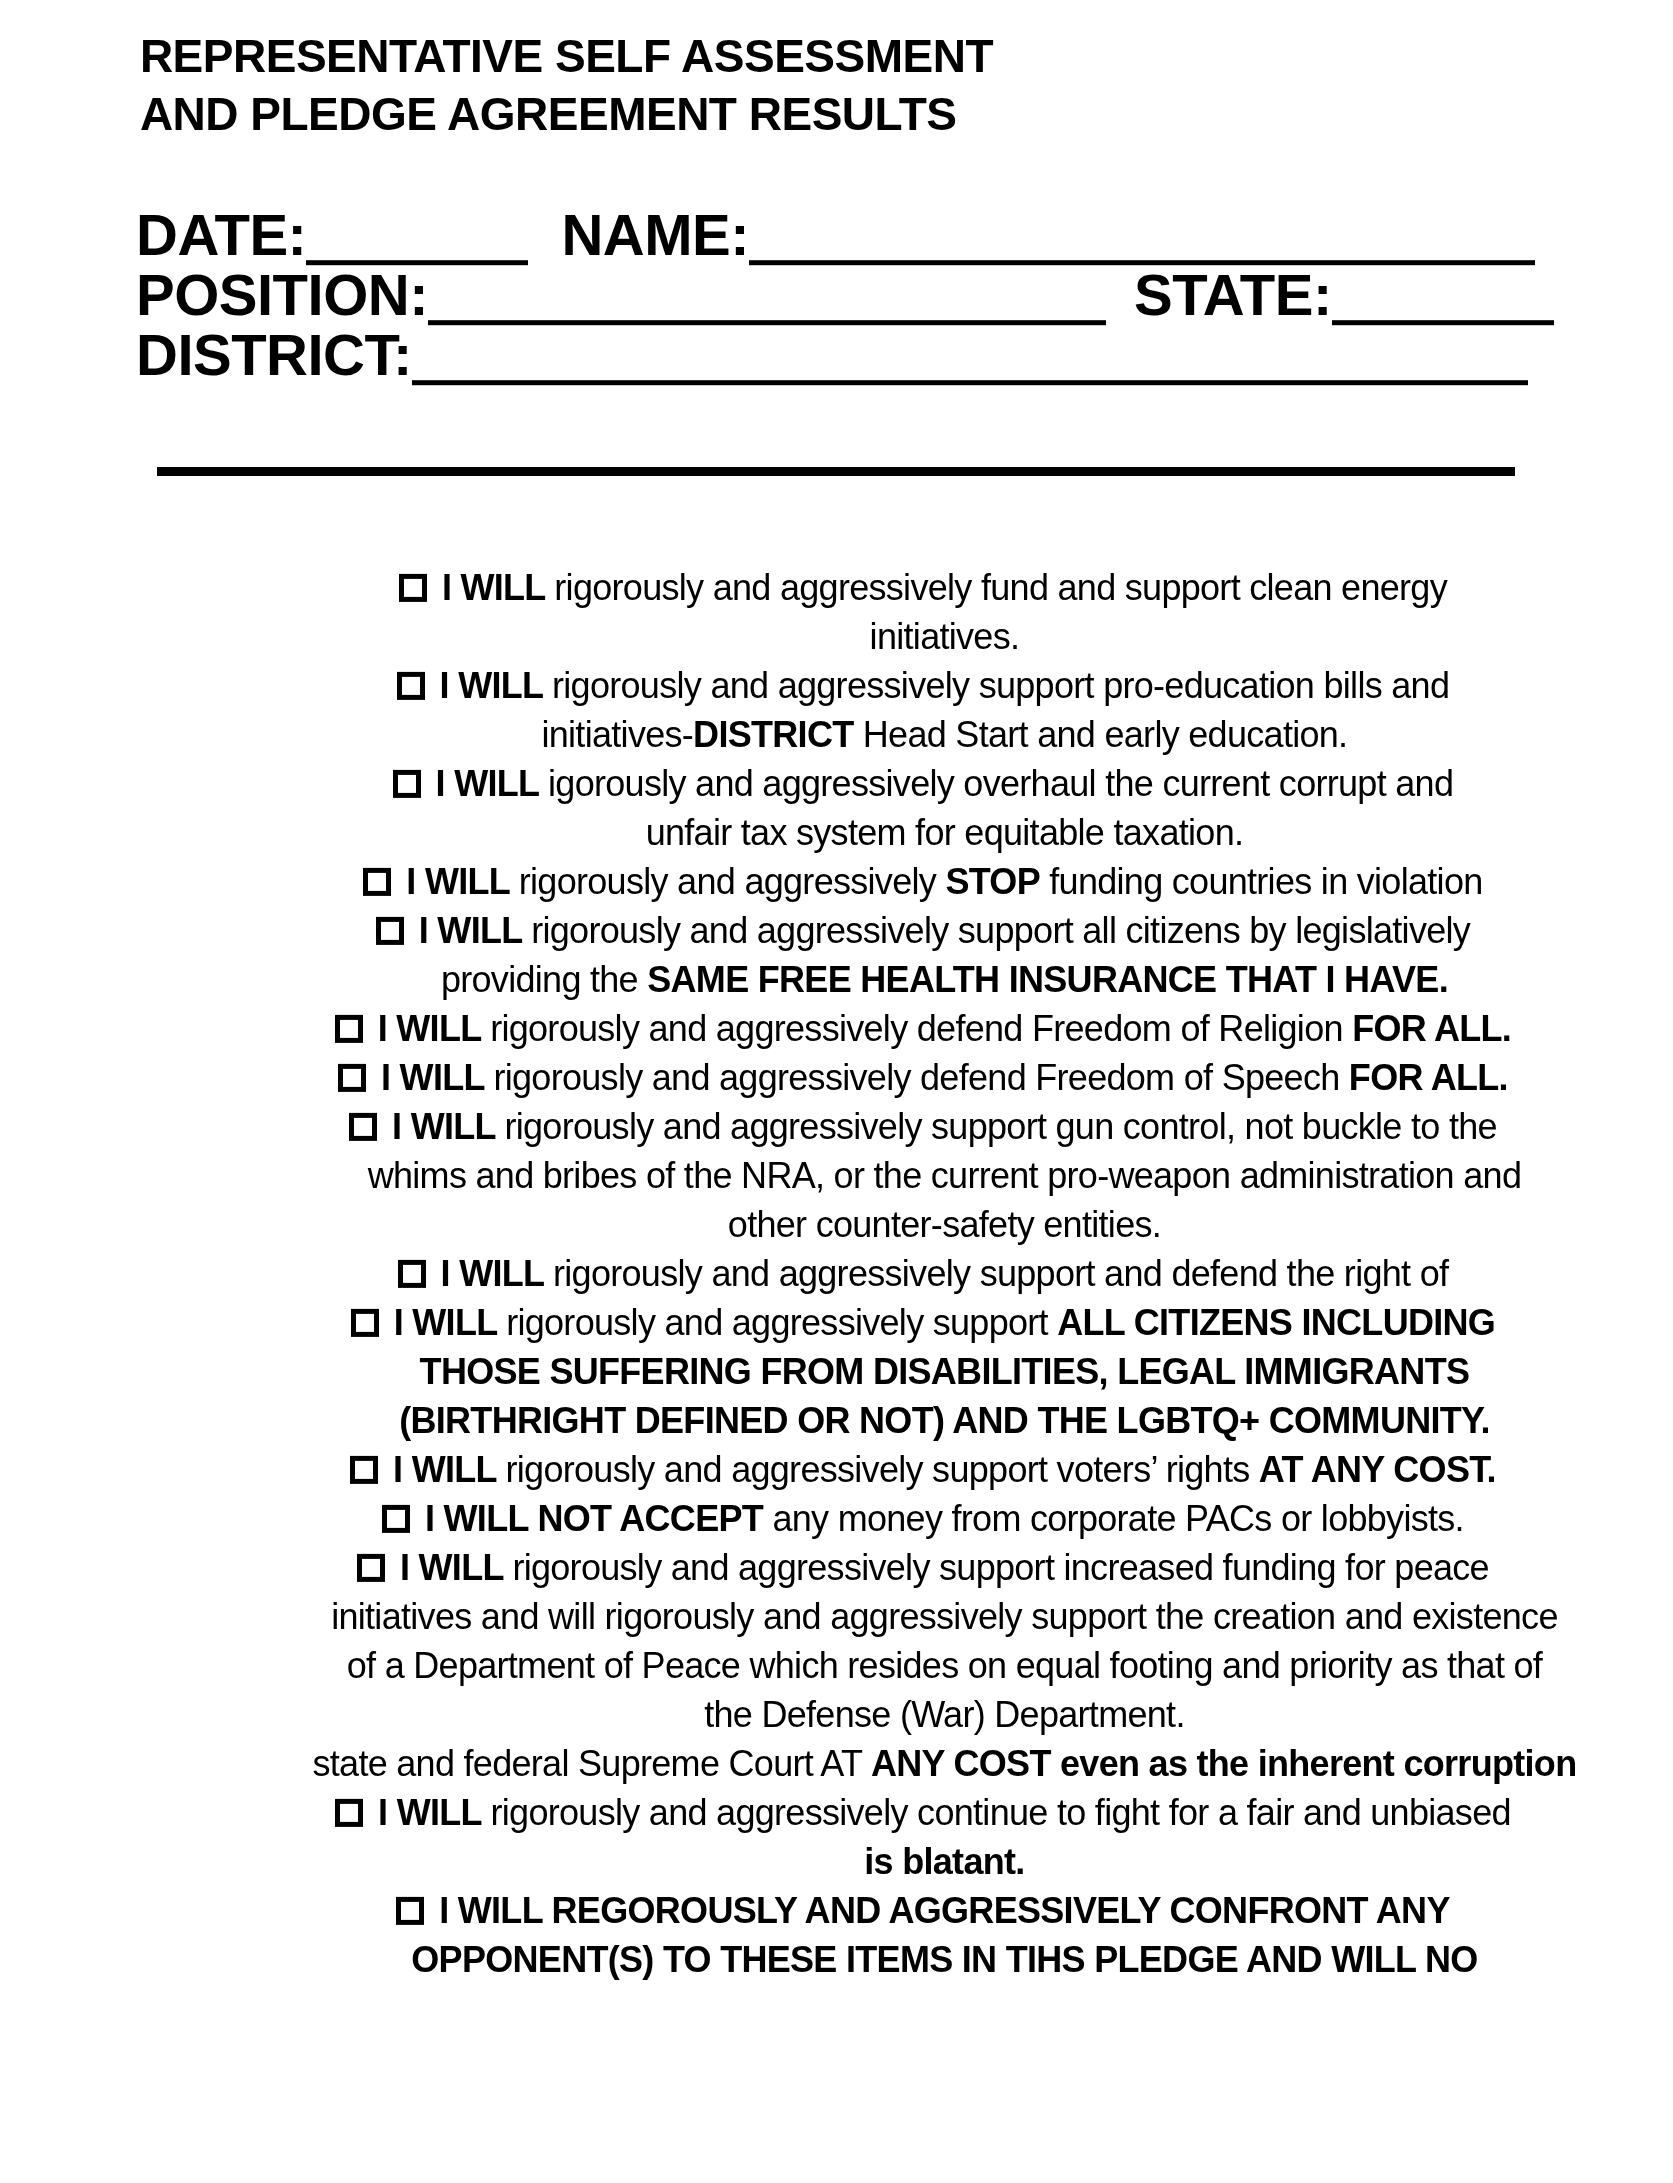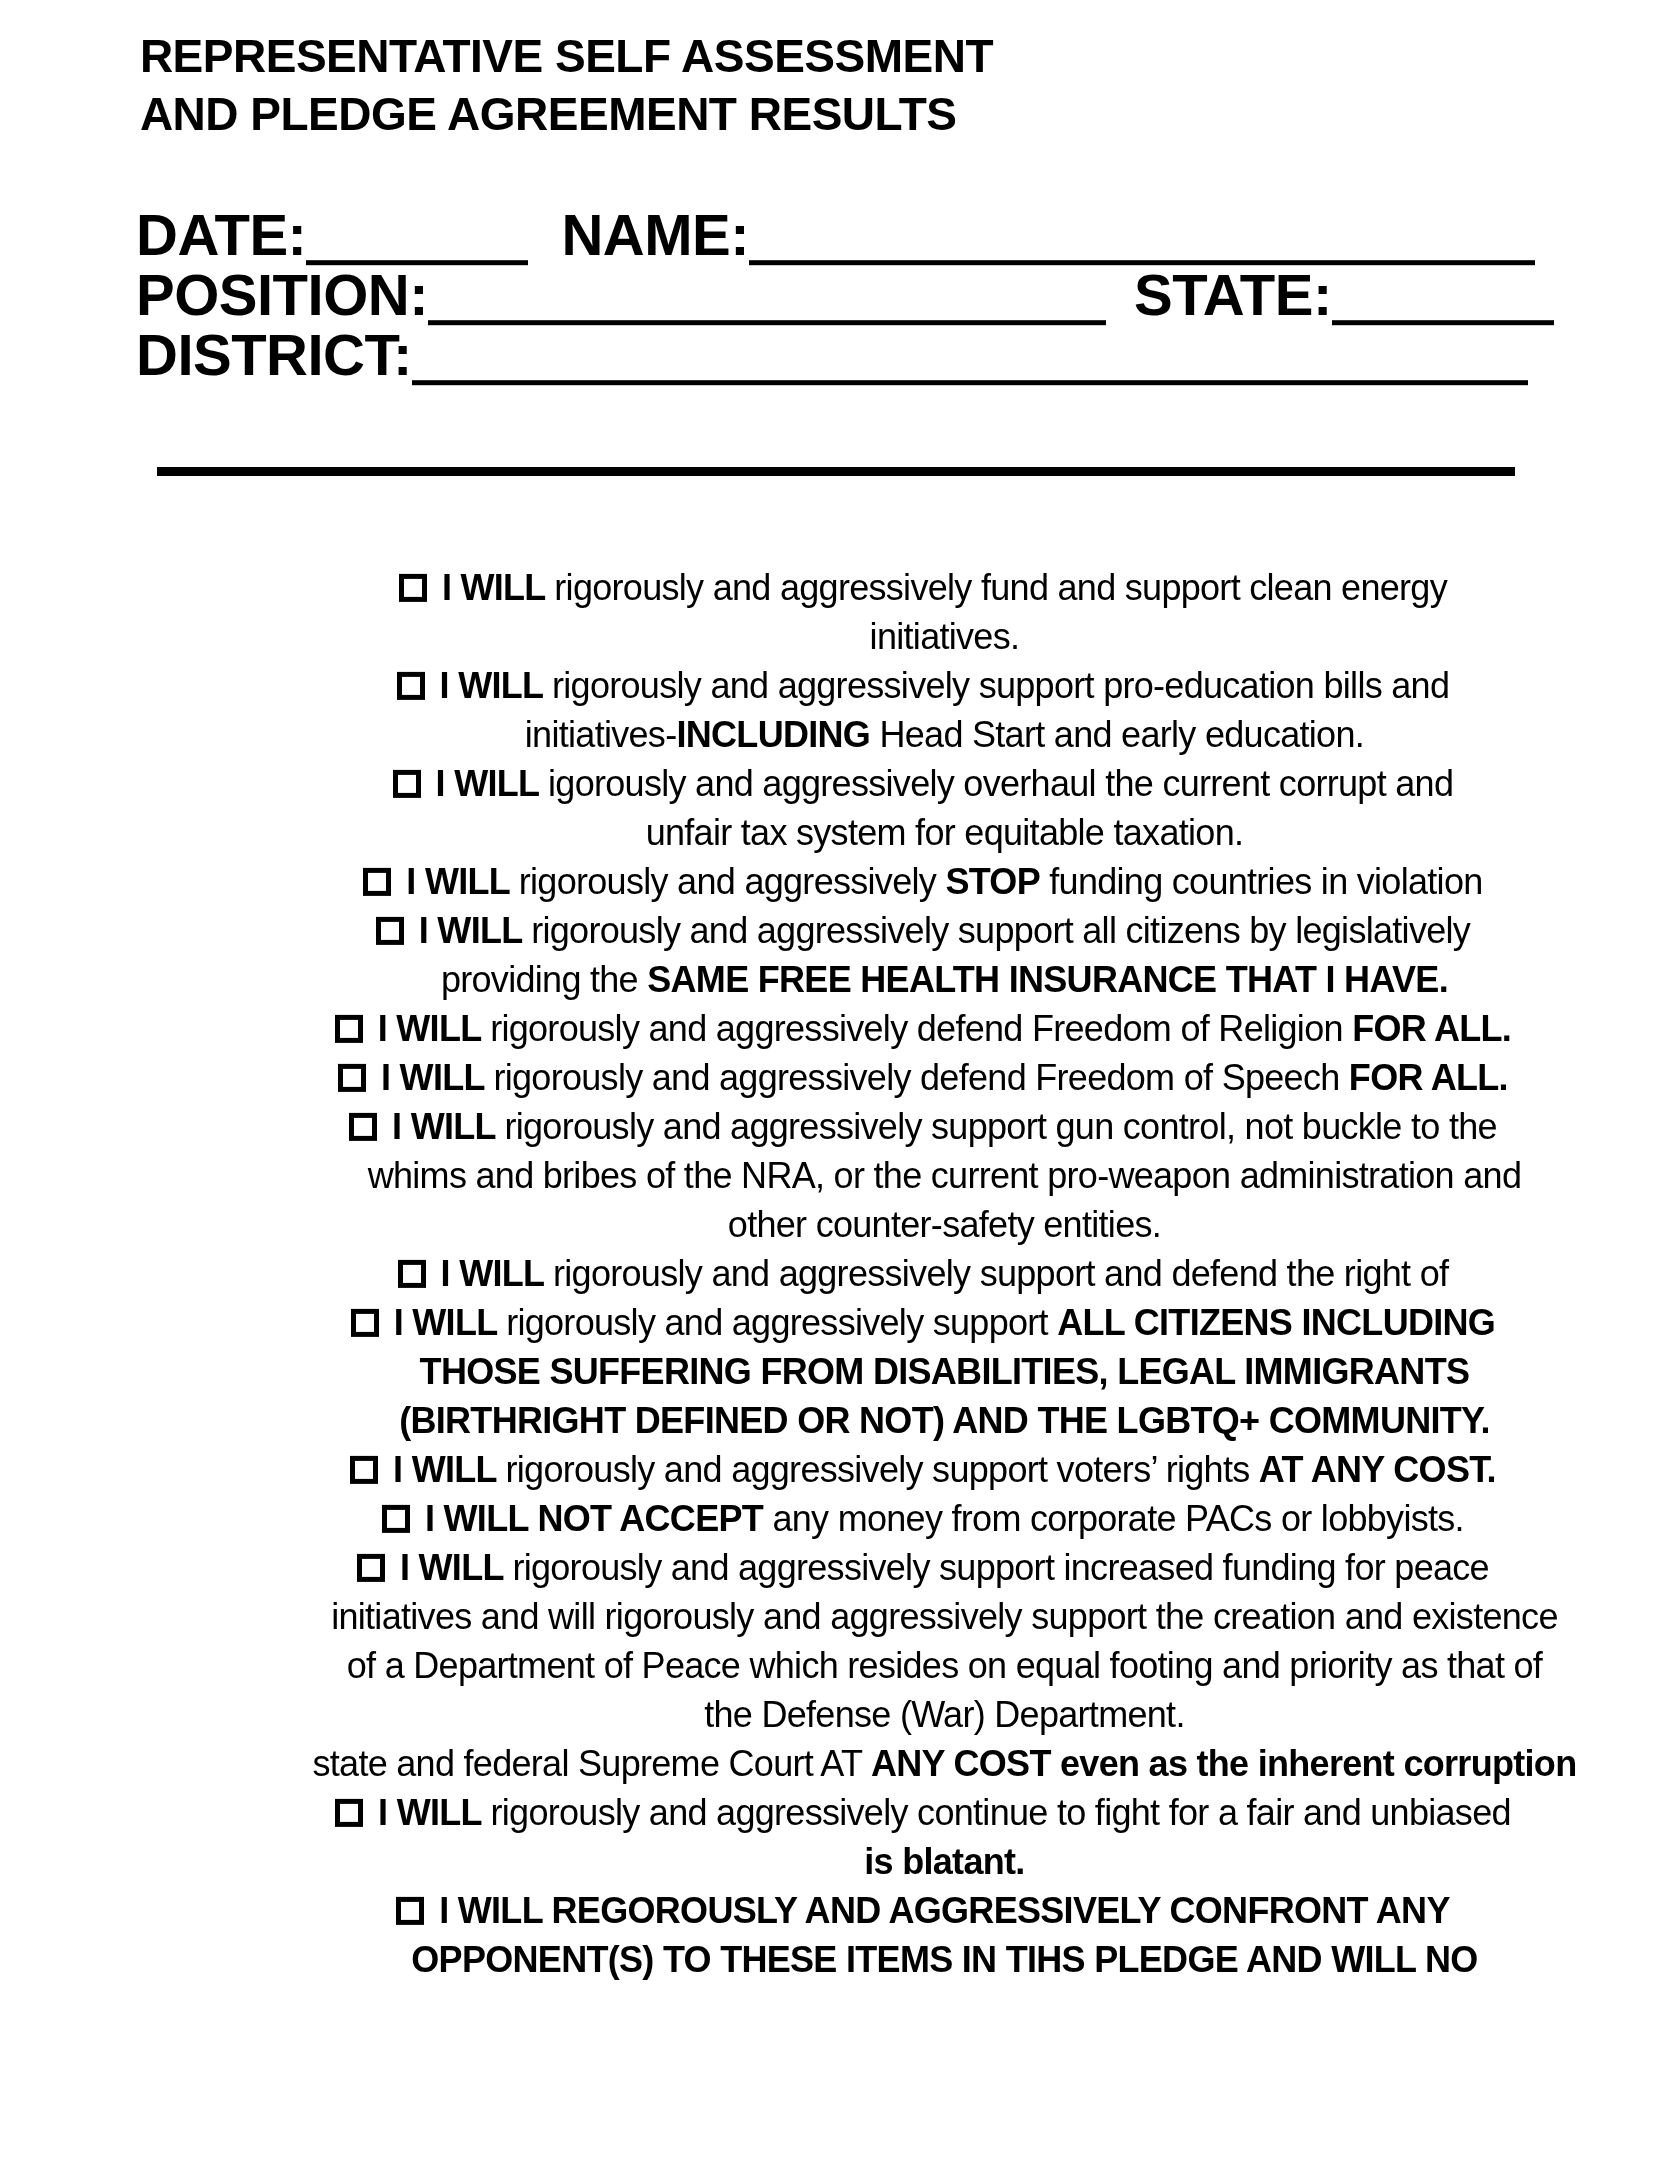--- a/index.html
+++ b/index.html
@@ -102,21 +102,21 @@
 
   <div class="separator"></div>
 
   <div class="checklist">
       <div>
         <div class="line first"><span class="checkbox"></span><span class="b">I WILL </span><span>rigorously and aggressively fund and support clean energy</span></div>
         <div class="line cont"><span>initiatives.</span></div>
       </div>
       <div>
         <div class="line first"><span class="checkbox"></span><span class="b">I WILL </span><span>rigorously and aggressively support pro-education bills and</span></div>
-        <div class="line cont"><span>initiatives-</span><span class="b">INCLUDING</span><span> Head Start and early education.</span></div>
+        <div class="line cont"><span>initiatives-</span><span class="b">DISTRICT</span><span> Head Start and early education.</span></div>
       </div>
       <div>
         <div class="line first"><span class="checkbox"></span><span class="b">I WILL </span><span>igorously and aggressively overhaul the current corrupt and</span></div>
         <div class="line cont"><span>unfair tax system for equitable taxation.</span></div>
       </div>
       <div>
         <div class="line first"><span class="checkbox"></span><span class="b">I WILL </span><span>rigorously and aggressively </span><span class="b">STOP</span><span> funding countries in violation</span></div>
       </div>
       <div>
         <div class="line first"><span class="checkbox"></span><span class="b">I WILL </span><span>rigorously and aggressively support all citizens by legislatively</span></div>

